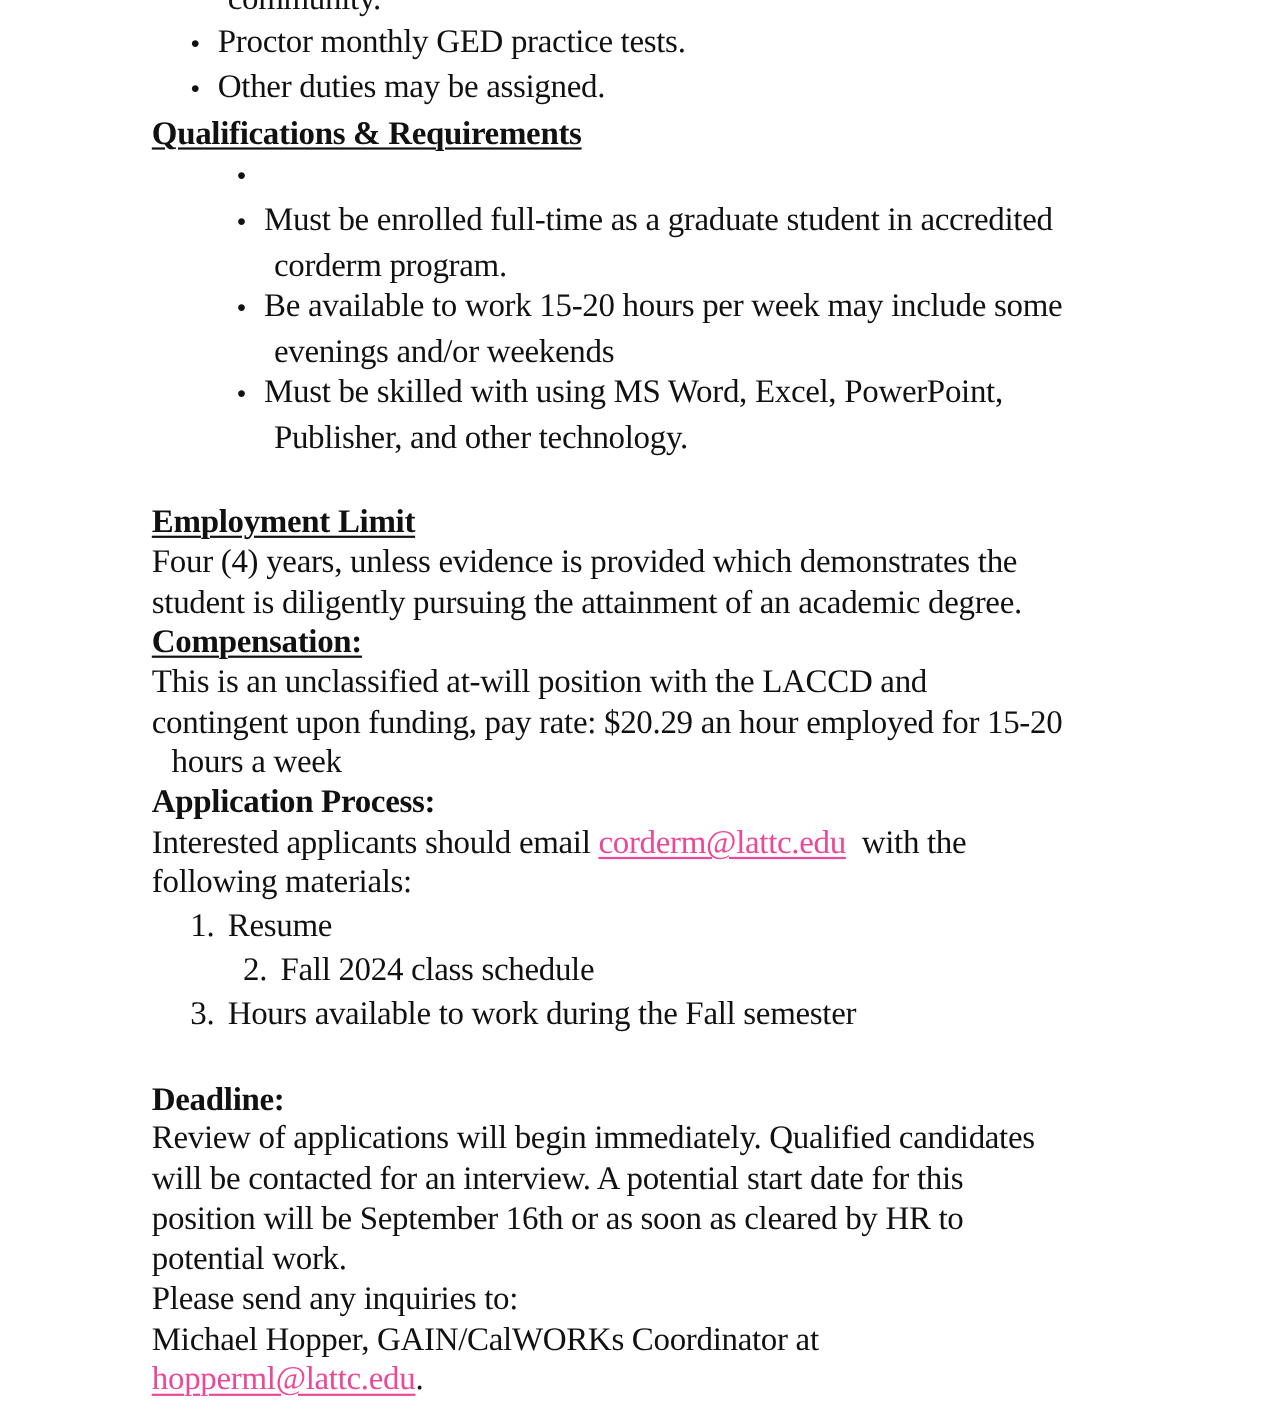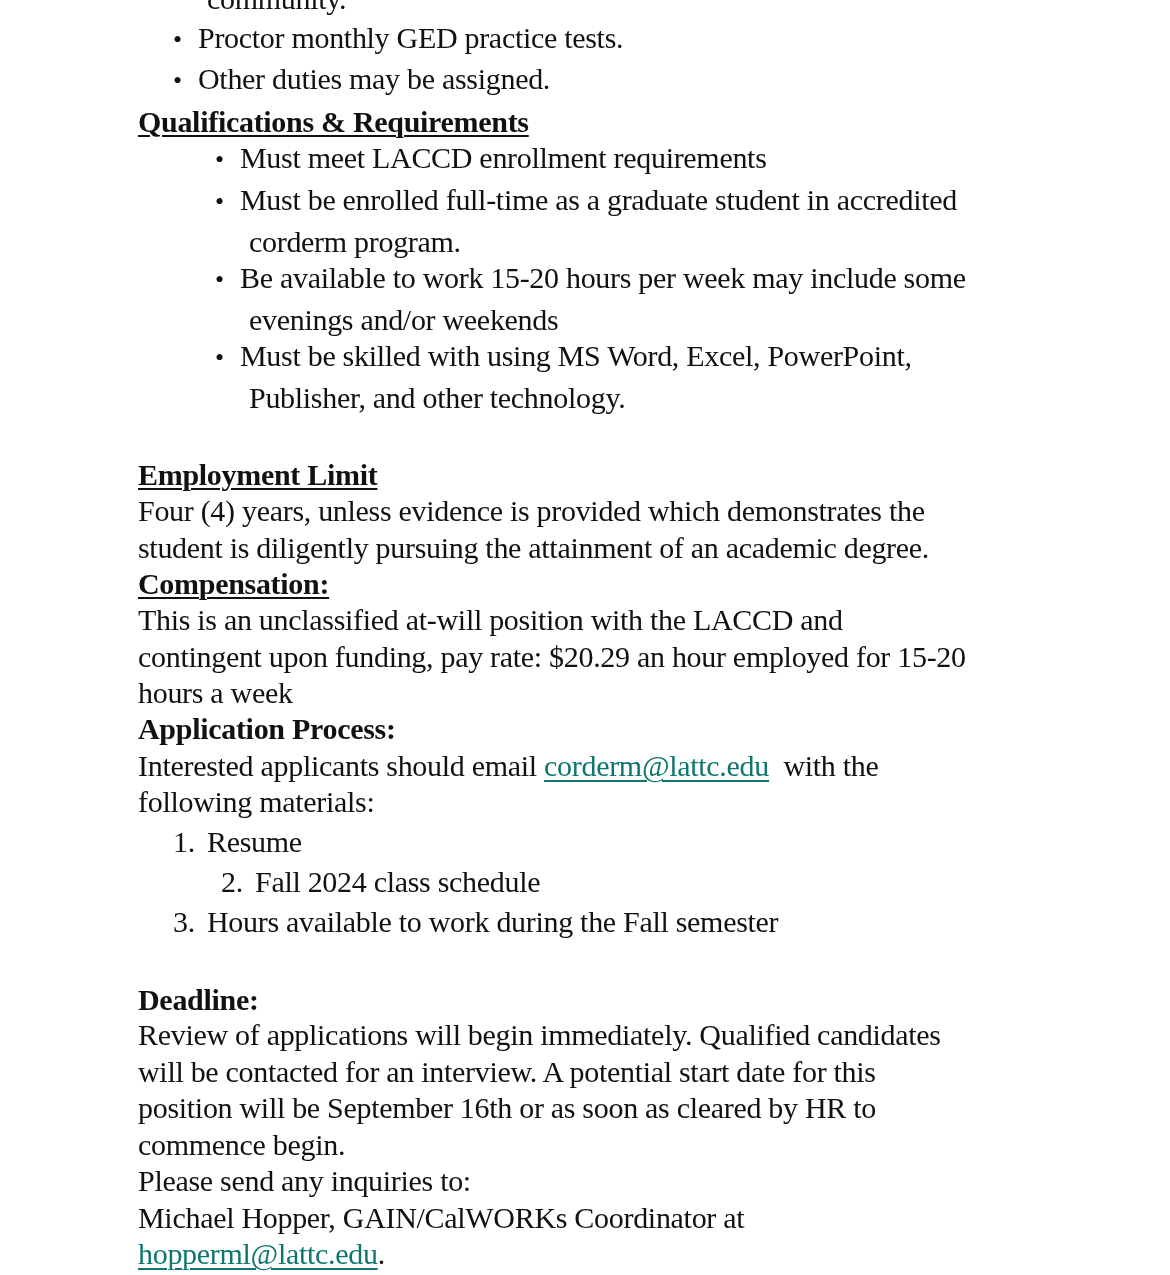--- a/index.html
+++ b/index.html
@@ -36,21 +36,21 @@
       text-decoration: underline;
       text-decoration-thickness: 2px;
       text-underline-offset: 3px;
     }
     .bullet {
       position: absolute;
       font-size: 26px;
       line-height: 1;
     }
     .link {
-      color: #0f766e;
+      color: #ec4899;
       text-decoration: underline;
       text-decoration-thickness: 1.5px;
       text-underline-offset: 4px;
       cursor: pointer;
     }
     .num {
       display: inline-block;
       width: 34px;
     }
   </style>
@@ -63,42 +63,41 @@
 
   <span class="bullet" style="left:173px; top:27px;">•</span>
   <div class="line" style="left:198px; top:23px;">Proctor monthly GED practice tests.</div>
 
   <span class="bullet" style="left:173px; top:68px;">•</span>
   <div class="line heading underline" style="left:138px; top:107px;">Qualifications &amp; Requirements</div>
 
   <div class="line" style="left:198px; top:64px;">Other duties may be assigned.</div>
 
   <span class="bullet" style="left:215px; top:147px;">•</span>
-  <div class="line" style="left:240px; top:143px;">Must meet LACCD enrollment requirements</div>
 
   <span class="bullet" style="left:215px; top:189px;">•</span>
   <div class="line" style="left:240px; top:185px;">Must be enrolled full-time as a graduate student in accredited</div>
   <div class="line" style="left:249px; top:227px;">corderm program.</div>
 
   <span class="bullet" style="left:215px; top:267px;">•</span>
   <div class="line" style="left:240px; top:263px;">Be available to work 15-20 hours per week may include some</div>
   <div class="line" style="left:249px; top:305px;">evenings and/or weekends</div>
 
   <span class="bullet" style="left:215px; top:345px;">•</span>
   <div class="line" style="left:240px; top:341px;">Must be skilled with using MS Word, Excel, PowerPoint,</div>
   <div class="line" style="left:249px; top:383px;">Publisher, and other technology.</div>
 
   <div class="line heading underline" style="left:138px; top:460px;">Employment Limit</div>
   <div class="line" style="left:138px; top:496px;">Four (4) years, unless evidence is provided which demonstrates the</div>
   <div class="line" style="left:138px; top:533px;">student is diligently pursuing the attainment of an academic degree.</div>
 
   <div class="line heading underline" style="left:138px; top:569px;">Compensation:</div>
   <div class="line" style="left:138px; top:605px;">This is an unclassified at-will position with the LACCD and</div>
   <div class="line" style="left:138px; top:642px;">contingent upon funding, pay rate: $20.29 an hour employed for 15-20</div>
-  <div class="line" style="left:138px; top:678px;">hours a week</div>
+  <div class="line" style="left:156px; top:678px;">hours a week</div>
 
   <div class="line heading" style="left:138px; top:714px;">Application Process:</div>
   <div class="line" style="left:138px; top:751px;">
     <span>Interested applicants should email </span><span class="link">corderm@lattc.edu</span><span style="white-space:pre;">  with the</span>
   </div>
   <div class="line" style="left:138px; top:787px;">following materials:</div>
 
   <div class="line" style="left:173px; top:827px;">
     <span class="num">1.</span><span>Resume</span>
   </div>
@@ -106,20 +105,20 @@
     <span class="num">2.</span><span>Fall 2024 class schedule</span>
   </div>
   <div class="line" style="left:173px; top:907px;">
     <span class="num">3.</span><span>Hours available to work during the Fall semester</span>
   </div>
 
   <div class="line heading" style="left:138px; top:985px;">Deadline:</div>
   <div class="line" style="left:138px; top:1020px;">Review of applications will begin immediately. Qualified candidates</div>
   <div class="line" style="left:138px; top:1057px;">will be contacted for an interview. A potential start date for this</div>
   <div class="line" style="left:138px; top:1093px;">position will be September 16th or as soon as cleared by HR to</div>
-  <div class="line" style="left:138px; top:1130px;">commence begin.</div>
+  <div class="line" style="left:138px; top:1130px;">potential work.</div>
   <div class="line" style="left:138px; top:1166px;">Please send any inquiries to:</div>
   <div class="line" style="left:138px; top:1203px;">Michael Hopper, GAIN/CalWORKs Coordinator at</div>
   <div class="line" style="left:138px; top:1239px;">
     <span class="link">hopperml@lattc.edu</span><span>.</span>
   </div>
 
 </div>
 
 </body></html>

